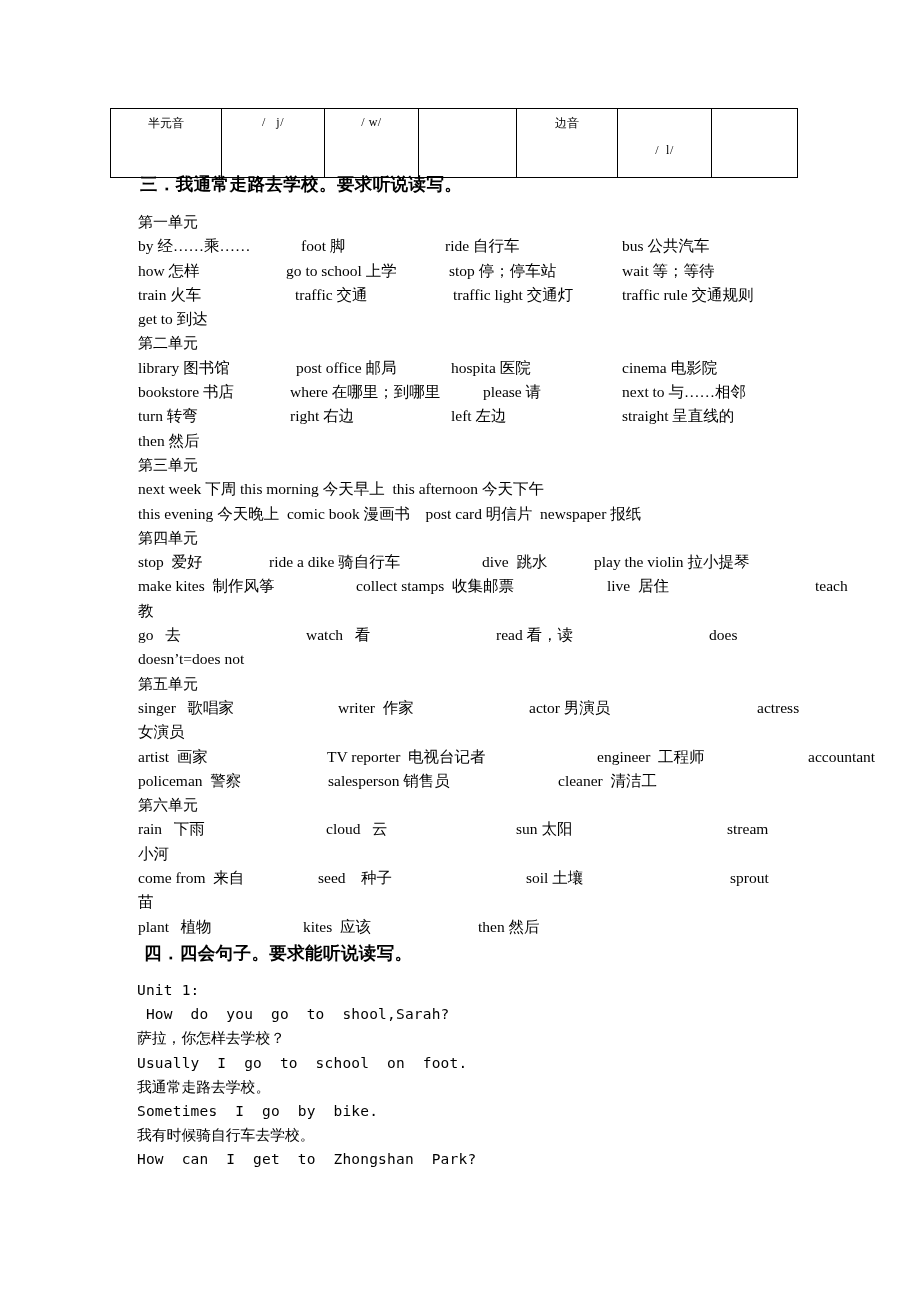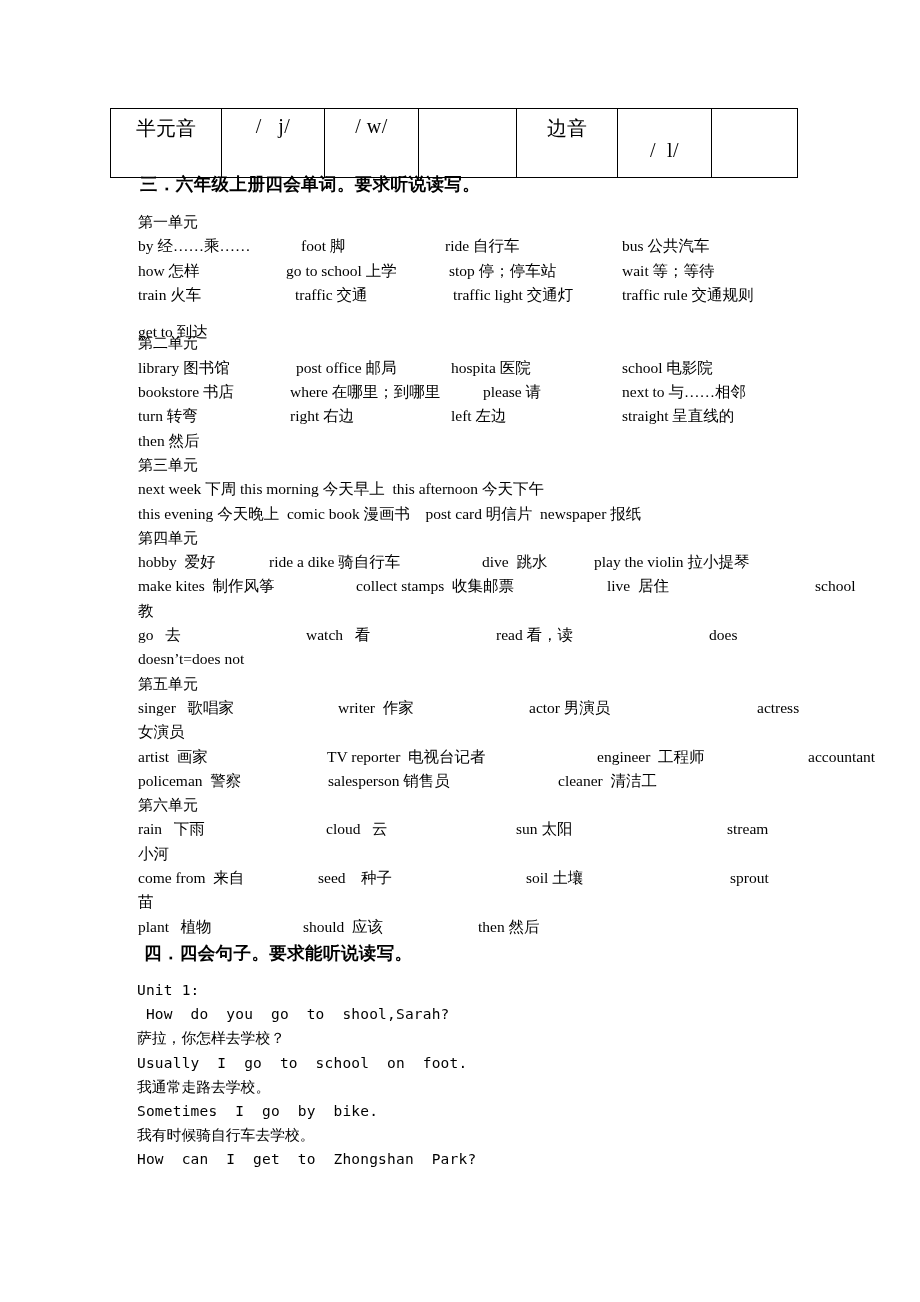--- a/index.html
+++ b/index.html
@@ -30,21 +30,21 @@
     top: 108px;
     width: 680px;
     border-collapse: collapse;
     table-layout: fixed;
   }
   .phonetic-table td {
     border: 1px solid #000000;
     height: 54px;
     vertical-align: top;
     padding: 6px 0 0 0;
-    font-size: 20px;
+    font-size: 12px;
     font-family: "Liberation Serif", "DejaVu Serif", serif;
     text-align: center;
     white-space: pre;
   }
   .pt-c1 { width: 110px; }
   .pt-c2 { width: 102px; }
   .pt-c3 { width: 93px; }
   .pt-c4 { width: 97px; }
   .pt-c5 { width: 100px; border-radius: 19px; }
   .pt-c6 { width: 93px; }
@@ -127,52 +127,52 @@
         <td class="pt-c2 cell-ipa">/   j/</td>
         <td class="pt-c3 cell-ipa">/ w/</td>
         <td class="pt-c4 cell-empty"></td>
         <td class="pt-c5 cell-label">边音</td>
         <td class="pt-c6 cell-ipa cell-ipa-low">/  l/</td>
         <td class="pt-c7 cell-empty"></td>
       </tr>
     </tbody>
   </table>
 
-  <div class="section-heading" id="heading-3">三．六年级上册四会单词。要求听说读写。</div>
+  <div class="section-heading" id="heading-3">三．我通常走路去学校。要求听说读写。</div>
 
   <div class="wordlist" id="wordlist">
       <div class="unit-label">第一单元</div>
       <div class="word-row"><span class="w" style="left: 0px;">by 经……乘……</span><span class="w" style="left: 163px;">foot 脚</span><span class="w" style="left: 307px;">ride 自行车</span><span class="w" style="left: 484px;">bus 公共汽车</span></div>
       <div class="word-row"><span class="w" style="left: 0px;">how 怎样</span><span class="w" style="left: 148px;">go to school 上学</span><span class="w" style="left: 311px;">stop 停；停车站</span><span class="w" style="left: 484px;">wait 等；等待</span></div>
       <div class="word-row"><span class="w" style="left: 0px;">train 火车</span><span class="w" style="left: 157px;">traffic 交通</span><span class="w" style="left: 315px;">traffic light 交通灯</span><span class="w" style="left: 484px;">traffic rule 交通规则</span></div>
-      <div class="word-row"><span class="w" style="left: 0px; margin-top: 13px;">get to 到达</span></div>
+      <div class="word-row"><span class="w" style="left: 0px;">get to 到达</span></div>
       <div class="unit-label">第二单元</div>
-      <div class="word-row"><span class="w" style="left: 0px;">library 图书馆</span><span class="w" style="left: 158px;">post office 邮局</span><span class="w" style="left: 313px;">hospita 医院</span><span class="w" style="left: 484px;">school 电影院</span></div>
+      <div class="word-row"><span class="w" style="left: 0px;">library 图书馆</span><span class="w" style="left: 158px;">post office 邮局</span><span class="w" style="left: 313px;">hospita 医院</span><span class="w" style="left: 484px;">cinema 电影院</span></div>
       <div class="word-row"><span class="w" style="left: 0px;">bookstore 书店</span><span class="w" style="left: 152px;">where 在哪里；到哪里</span><span class="w" style="left: 345px;">please 请</span><span class="w" style="left: 484px;">next to 与……相邻</span></div>
       <div class="word-row"><span class="w" style="left: 0px;">turn 转弯</span><span class="w" style="left: 152px;">right 右边</span><span class="w" style="left: 313px;">left 左边</span><span class="w" style="left: 484px;">straight 呈直线的</span></div>
       <div class="word-row"><span class="w" style="left: 0px;">then 然后</span></div>
       <div class="unit-label">第三单元</div>
       <div class="word-row"><span class="w" style="left: 0px;">next week 下周 this morning 今天早上  this afternoon 今天下午</span></div>
       <div class="word-row"><span class="w" style="left: 0px;">this evening 今天晚上  comic book 漫画书    post card 明信片  newspaper 报纸</span></div>
       <div class="unit-label">第四单元</div>
-      <div class="word-row"><span class="w" style="left: 0px;">hobby  爱好</span><span class="w" style="left: 131px;">ride a dike 骑自行车</span><span class="w" style="left: 344px;">dive  跳水</span><span class="w" style="left: 456px;">play the violin 拉小提琴</span></div>
-      <div class="word-row"><span class="w" style="left: 0px;">make kites  制作风筝</span><span class="w" style="left: 218px;">collect stamps  收集邮票</span><span class="w" style="left: 469px;">live  居住</span><span class="w" style="left: 677px;">school</span></div>
+      <div class="word-row"><span class="w" style="left: 0px;">stop  爱好</span><span class="w" style="left: 131px;">ride a dike 骑自行车</span><span class="w" style="left: 344px;">dive  跳水</span><span class="w" style="left: 456px;">play the violin 拉小提琴</span></div>
+      <div class="word-row"><span class="w" style="left: 0px;">make kites  制作风筝</span><span class="w" style="left: 218px;">collect stamps  收集邮票</span><span class="w" style="left: 469px;">live  居住</span><span class="w" style="left: 677px;">teach</span></div>
       <div class="word-row"><span class="w" style="left: 0px;">教</span></div>
       <div class="word-row"><span class="w" style="left: 0px;">go   去</span><span class="w" style="left: 168px;">watch   看</span><span class="w" style="left: 358px;">read 看，读</span><span class="w" style="left: 571px;">does</span></div>
       <div class="word-row"><span class="w" style="left: 0px;">doesn’t=does not</span></div>
       <div class="unit-label">第五单元</div>
       <div class="word-row"><span class="w" style="left: 0px;">singer   歌唱家</span><span class="w" style="left: 200px;">writer  作家</span><span class="w" style="left: 391px;">actor 男演员</span><span class="w" style="left: 619px;">actress</span></div>
       <div class="word-row"><span class="w" style="left: 0px;">女演员</span></div>
       <div class="word-row"><span class="w" style="left: 0px;">artist  画家</span><span class="w" style="left: 189px;">TV reporter  电视台记者</span><span class="w" style="left: 459px;">engineer  工程师</span><span class="w" style="left: 670px;">accountant</span></div>
       <div class="word-row"><span class="w" style="left: 0px;">policeman  警察</span><span class="w" style="left: 190px;">salesperson 销售员</span><span class="w" style="left: 420px;">cleaner  清洁工</span></div>
       <div class="unit-label">第六单元</div>
       <div class="word-row"><span class="w" style="left: 0px;">rain   下雨</span><span class="w" style="left: 188px;">cloud   云</span><span class="w" style="left: 378px;">sun 太阳</span><span class="w" style="left: 589px;">stream</span></div>
       <div class="word-row"><span class="w" style="left: 0px;">小河</span></div>
       <div class="word-row"><span class="w" style="left: 0px;">come from  来自</span><span class="w" style="left: 180px;">seed    种子</span><span class="w" style="left: 388px;">soil 土壤</span><span class="w" style="left: 592px;">sprout</span></div>
       <div class="word-row"><span class="w" style="left: 0px;">苗</span></div>
-      <div class="word-row"><span class="w" style="left: 0px;">plant   植物</span><span class="w" style="left: 165px;">should  应该</span><span class="w" style="left: 340px;">then 然后</span></div>
+      <div class="word-row"><span class="w" style="left: 0px;">plant   植物</span><span class="w" style="left: 165px;">kites  应该</span><span class="w" style="left: 340px;">then 然后</span></div>
     </div>
 
   <div class="section-heading" id="heading-4">四．四会句子。要求能听说读写。</div>
 
   <div class="sentences" id="sentences"><div class="en">Unit 1:</div><div class="en"> How  do  you  go  to  shool,Sarah?</div><div class="cn">萨拉，你怎样去学校？</div><div class="en">Usually  I  go  to  school  on  foot.</div><div class="cn">我通常走路去学校。</div><div class="en">Sometimes  I  go  by  bike.</div><div class="cn">我有时候骑自行车去学校。</div><div class="en">How  can  I  get  to  Zhongshan  Park?</div></div>
 
 </div>
 
 </body></html>

